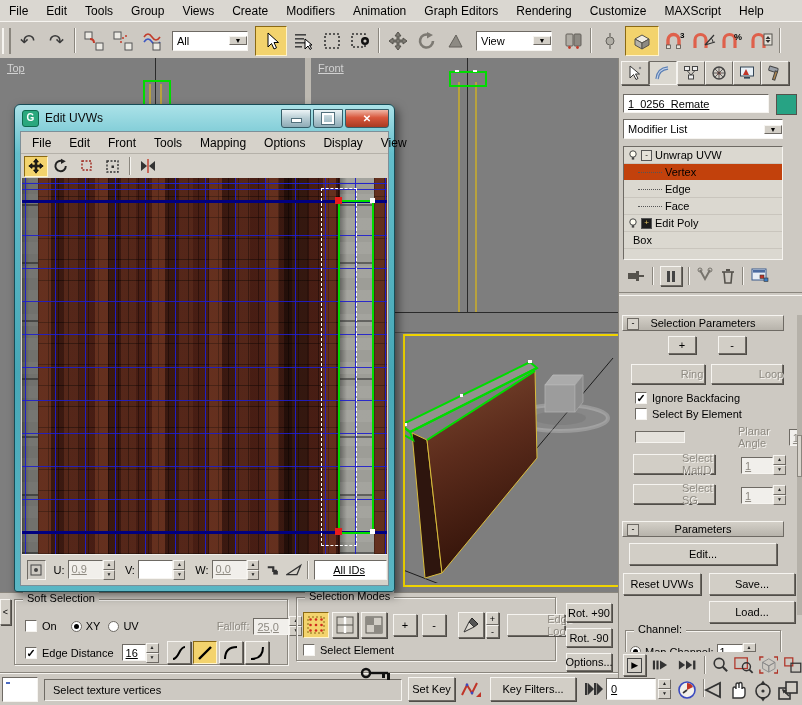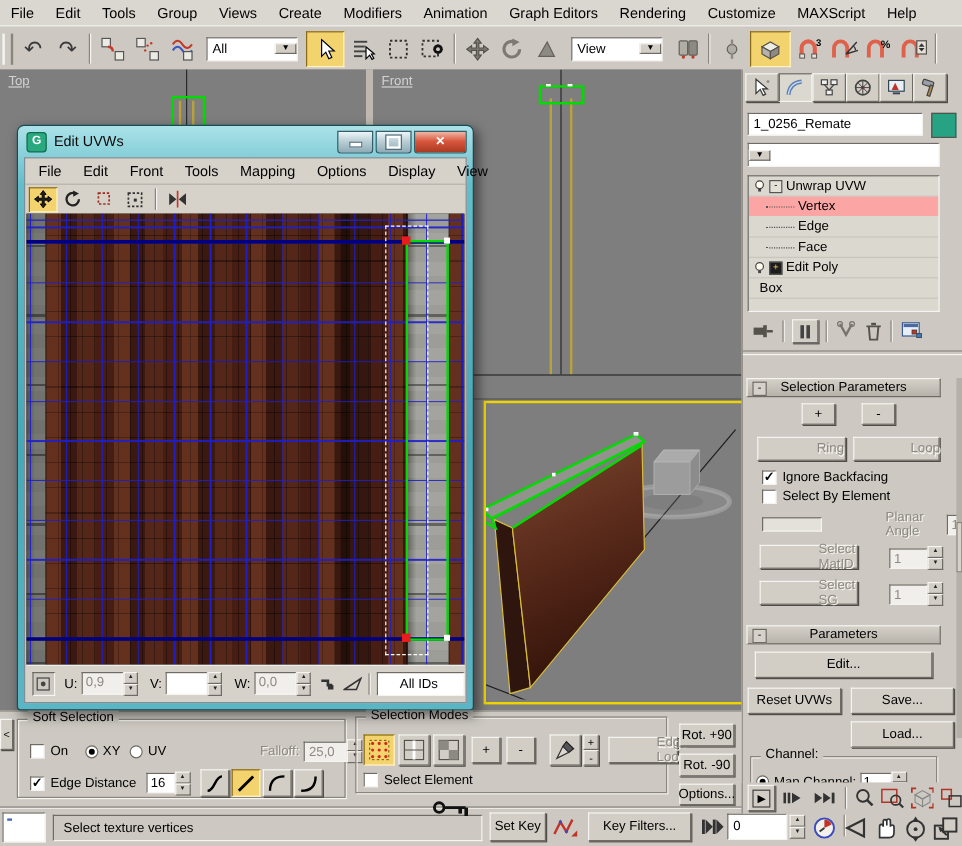--- a/index.html
+++ b/index.html
@@ -8,21 +8,21 @@
         overflow:hidden;user-select:none;}
   .a{position:absolute;}
   .flex{display:flex;align-items:center;}
   
   .btn3d{background:#d2cec6;border:1px solid;border-color:#f6f4f0 #6e6a64 #6e6a64 #f6f4f0;
          box-shadow:1px 1px 0 #504d48;display:flex;align-items:center;justify-content:center;
          font-size:11px;box-sizing:border-box;}
   .pressed{border-color:#6e6a64 #f6f4f0 #f6f4f0 #6e6a64;box-shadow:none;}
   .yellowbtn{background:#f3d36d;border-color:#8a6914 #fff4cc #fff4cc #8a6914;box-shadow:none;}
   .dis{color:#8e8a82;text-shadow:1px 1px 0 #f6f4f0;padding-left:48px;}
-  .sunken{background:#fff;border:1px solid;border-color:#6e6a64 #f6f4f0 #f6f4f0 #6e6a64;box-sizing:border-box;}
+  .sunken{background:#fff;border:1px solid;border-color:#6e6a64 #f6f4f0 #f6f4f0 #6e6a64;box-sizing:border-box;text-decoration:underline;}
   .sunkgray{background:#cdc9c2;border:1px solid;border-color:#6e6a64 #f6f4f0 #f6f4f0 #6e6a64;box-sizing:border-box;}
   .grayval{color:#8e8a82;background:#f1efeb;}
   .sep{width:0;height:25px;border-left:1px solid #8a867e;border-right:1px solid #f6f4f0;margin:0 3px;}
   .vsepsm{width:0;height:18px;border-left:1px solid #8a867e;border-right:1px solid #f6f4f0;margin:0 3px;}
   .tbicon{width:27px;height:26px;display:flex;align-items:center;justify-content:center;margin:0 1px;}
   .chk{width:12px;height:12px;background:#fff;border:1px solid;border-color:#6e6a64 #f6f4f0 #f6f4f0 #6e6a64;
        font-size:11px;line-height:10px;text-align:center;font-weight:bold;box-sizing:border-box;}
   .chk.dis{background:#e4e1db;}
   .radio{width:11px;height:11px;border-radius:50%;background:#fff;border:1px solid #6e6a64;position:relative;box-sizing:border-box;}
   .radio.sel::after{content:"";position:absolute;left:2px;top:2px;width:5px;height:5px;border-radius:50%;background:#000;}
@@ -463,33 +463,34 @@
           </svg>
         </div>
     </div>
 
     <div class="a sunken flex" style="left:4px;top:36px;width:146px;height:19px;padding:0 4px;">
       <span>1_0256_Remate</span>
     </div>
     <div class="a" style="left: 157px; top: 36px; width: 19px; height: 19px; border: 1px solid rgb(85, 82, 76); background-color: rgb(39, 163, 132);"></div>
 
     <div class="a dd" style="left:4px;top:61px;width:160px;">
+      <span class="txt">Modifier List</span>
       <span class="arr">▼</span>
     </div>
 
     <div class="a sunken" style="left:4px;top:88px;width:160px;height:114px;background:#dbd8d0;overflow:hidden;">
       <div class="stackrow" style="top:0;border-bottom:1px solid #c9c5bd;">
         <svg class="bulb" viewBox="0 0 12 12">
             <circle cx="6" cy="5" r="3.2" fill="#fffdf2" stroke="#444"></circle>
             <rect x="4.8" y="8.2" width="2.4" height="2.4" fill="#444"></rect>
           </svg>
         <span class="pmbox">-</span>
         <span>Unwrap UVW</span>
       </div>
-      <div class="stackrow" style="top: 17px; background-color: #fca5a5;">
+      <div class="stackrow" style="top: 17px; background-color: #c2410c;">
         <span class="tree"></span>
         <span>Vertex</span>
       </div>
       <div class="stackrow" style="top:34px;border-bottom:1px solid #c9c5bd;">
         <span class="tree"></span>
         <span>Edge</span>
       </div>
       <div class="stackrow" style="top:51px;border-bottom:1px solid #c9c5bd;">
         <span class="tree"></span>
         <span>Face</span>

